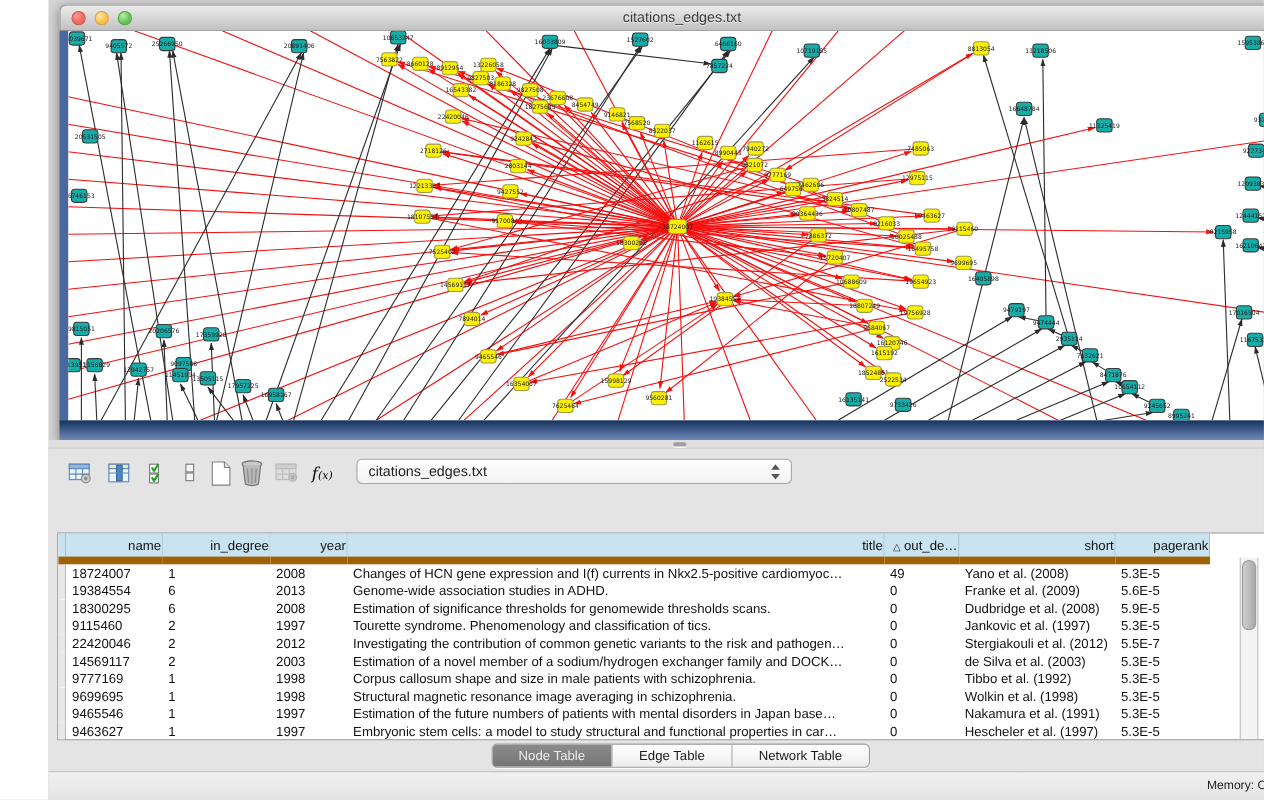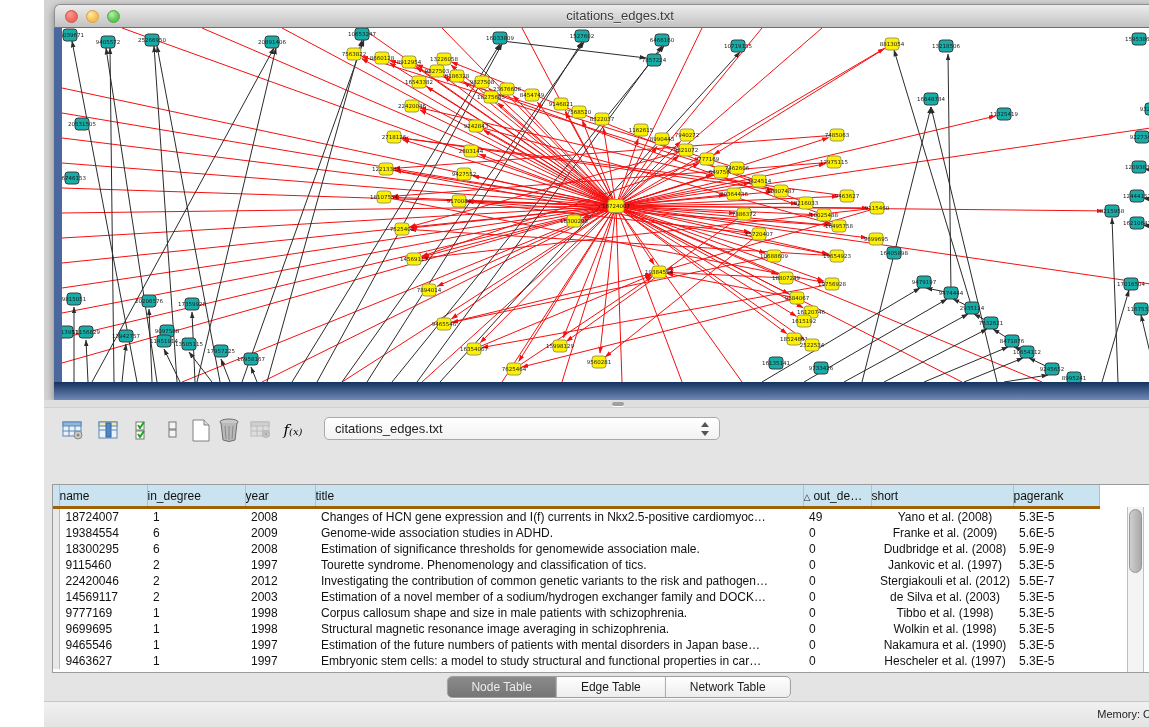--- a/index.html
+++ b/index.html
@@ -42,24 +42,24 @@
   .select-box{position:absolute;left:272px;top:7px;width:396px;height:23px;background:linear-gradient(#FFFFFF,#F2F2F2);
               border:1px solid #A9A9A9;border-radius:5px;box-sizing:border-box;font-size:13px;color:#222;
               line-height:21px;padding-left:10px;}
   .select-arrows{position:absolute;right:9px;top:4px;width:9px;height:14px;}
   .select-arrows .up{position:absolute;top:0;left:0;border-left:4px solid transparent;border-right:4px solid transparent;border-bottom:5px solid #555;}
   .select-arrows .dn{position:absolute;bottom:0;left:0;border-left:4px solid transparent;border-right:4px solid transparent;border-top:5px solid #555;}
 
   
   .table-wrap{position:absolute;left:8px;right:8px;top:76px;height:189px;background:#fff;border:1px solid #9B9B9B;box-sizing:border-box;overflow:hidden;}
   table.grid{border-collapse:collapse;table-layout:fixed;width:1046px;font-size:12px;color:#111;}
-  table.grid th{height:21px;background:#C9E4F0;border-right:1px solid #A5C4D4;border-bottom:3px solid #a16207;
-                font-weight:normal;text-align:left;padding:0;white-space:nowrap;overflow:hidden;}
+  table.grid th{height:21px;background:#C9E4F0;border-right:1px solid #A5C4D4;border-bottom:7px solid #a16207;
+                font-weight:normal;text-align:right;padding:0;white-space:nowrap;overflow:hidden;}
   table.grid td{height:16px;padding:0 0 0 6px;white-space:nowrap;overflow:hidden;line-height:16px;}
-  td.c5{text-align:center;padding-left:0;}
+  td.c5{padding-left:0;}
   col.gutter{width:6px;} th.gutter{background:#D8D8D8;border-right:1px solid #9B9B9B;}
   td.gutter{background:#E8E8E8;border-right:1px solid #BBB;padding:0;}
   .sort-tri{font-size:9px;margin-right:3px;color:#222;}
   .vscroll{position:absolute;right:40px;top:22px;bottom:0;width:15px;background:#F4F4F4;
            border-left:1px solid #C0C0C0;border-right:1px solid #C0C0C0;}
   .vthumb{margin:2px 1px;height:62px;background:linear-gradient(90deg,#CFCFCF,#A9A9A9);border:1px solid #969696;border-radius:7px;}
 
   
   .seg{position:absolute;left:50%;top:268px;transform:translateX(-50%);display:flex;height:20px;
        border:1px solid #9E9E9E;border-radius:5px;overflow:hidden;background:linear-gradient(#FFFFFF,#EDEDED);
@@ -842,35 +842,35 @@
               <td class="c2">2008</td>
               <td class="c3">Changes of HCN gene expression and I(f) currents in Nkx2.5-positive cardiomyoc…</td>
               <td class="c4">49</td>
               <td class="c5">Yano et al. (2008)</td>
               <td class="c6">5.3E-5</td>
             </tr>
             <tr>
               <td class="gutter"></td>
               <td class="c0">19384554</td>
               <td class="c1">6</td>
-              <td class="c2">2009</td>
+              <td class="c2">2013</td>
               <td class="c3">Genome-wide association studies in ADHD.</td>
               <td class="c4">0</td>
               <td class="c5">Franke et al. (2009)</td>
               <td class="c6">5.6E-5</td>
             </tr>
             <tr>
               <td class="gutter"></td>
               <td class="c0">18300295</td>
               <td class="c1">6</td>
               <td class="c2">2008</td>
-              <td class="c3">Estimation of significance thresholds for genomewide association male.</td>
+              <td class="c3">Estimation of significance thresholds for genomewide thresholds scans.</td>
               <td class="c4">0</td>
               <td class="c5">Dudbridge et al. (2008)</td>
-              <td class="c6">5.9E-9</td>
+              <td class="c6">5.9E-5</td>
             </tr>
             <tr>
               <td class="gutter"></td>
               <td class="c0">9115460</td>
               <td class="c1">2</td>
               <td class="c2">1997</td>
               <td class="c3">Tourette syndrome. Phenomenology and classification of tics.</td>
               <td class="c4">0</td>
               <td class="c5">Jankovic et al. (1997)</td>
               <td class="c6">5.3E-5</td>
@@ -895,41 +895,41 @@
               <td class="c5">de Silva et al. (2003)</td>
               <td class="c6">5.3E-5</td>
             </tr>
             <tr>
               <td class="gutter"></td>
               <td class="c0">9777169</td>
               <td class="c1">1</td>
               <td class="c2">1998</td>
               <td class="c3">Corpus callosum shape and size in male patients with schizophrenia.</td>
               <td class="c4">0</td>
-              <td class="c5">Tibbo et al. (1998)</td>
+              <td class="c5">Tibbo et al. (1992)</td>
               <td class="c6">5.3E-5</td>
             </tr>
             <tr>
               <td class="gutter"></td>
               <td class="c0">9699695</td>
               <td class="c1">1</td>
               <td class="c2">1998</td>
               <td class="c3">Structural magnetic resonance image averaging in schizophrenia.</td>
               <td class="c4">0</td>
               <td class="c5">Wolkin et al. (1998)</td>
               <td class="c6">5.3E-5</td>
             </tr>
             <tr>
               <td class="gutter"></td>
               <td class="c0">9465546</td>
               <td class="c1">1</td>
               <td class="c2">1997</td>
               <td class="c3">Estimation of the future numbers of patients with mental disorders in Japan base…</td>
               <td class="c4">0</td>
-              <td class="c5">Nakamura et al. (1990)</td>
+              <td class="c5">Nakamura et al. (1991)</td>
               <td class="c6">5.3E-5</td>
             </tr>
             <tr>
               <td class="gutter"></td>
               <td class="c0">9463627</td>
               <td class="c1">1</td>
               <td class="c2">1997</td>
               <td class="c3">Embryonic stem cells: a model to study structural and functional properties in car…</td>
               <td class="c4">0</td>
               <td class="c5">Hescheler et al. (1997)</td>

